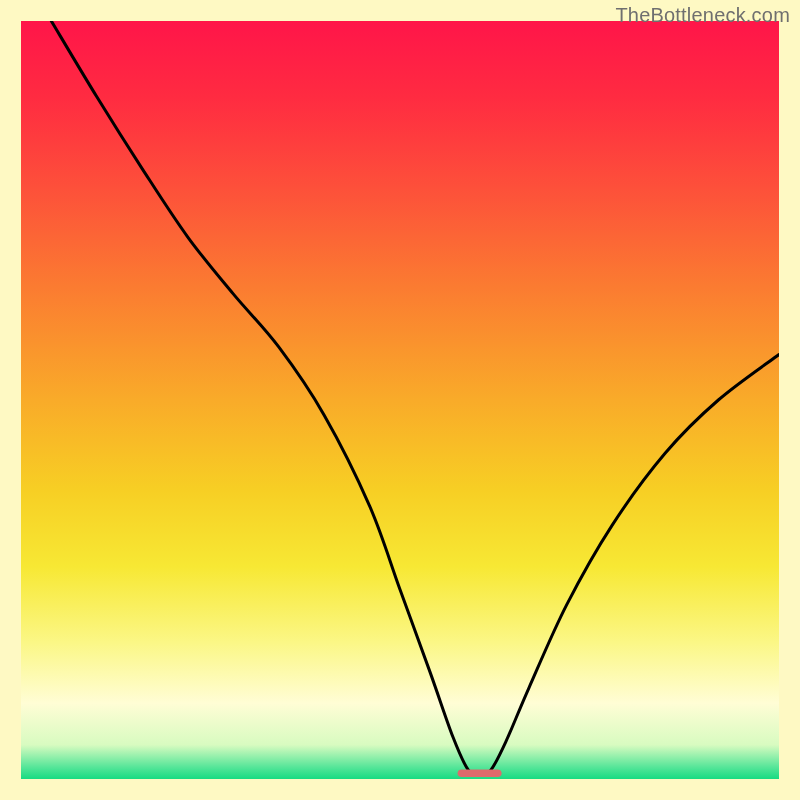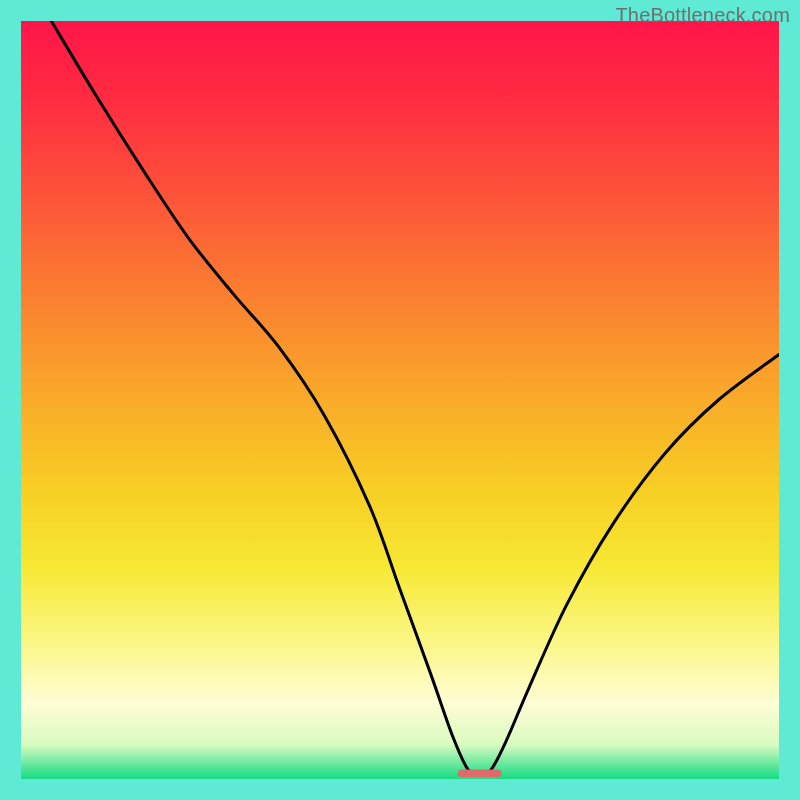--- a/index.html
+++ b/index.html
@@ -10,21 +10,21 @@
     background: #000;
     overflow: hidden;
     font-family: Arial, Helvetica, sans-serif;
   }
   .frame {
     position: absolute;
     left: 0;
     top: 0;
     width: 800px;
     height: 800px;
-    background: #5eead4;
+    background: #fef9c3;
   }
   .watermark {
     position: absolute;
     top: 4px;
     right: 10px;
     color: #6f6f6f;
     font-size: 20px;
     font-weight: 400;
     letter-spacing: 0.2px;
     z-index: 50;

